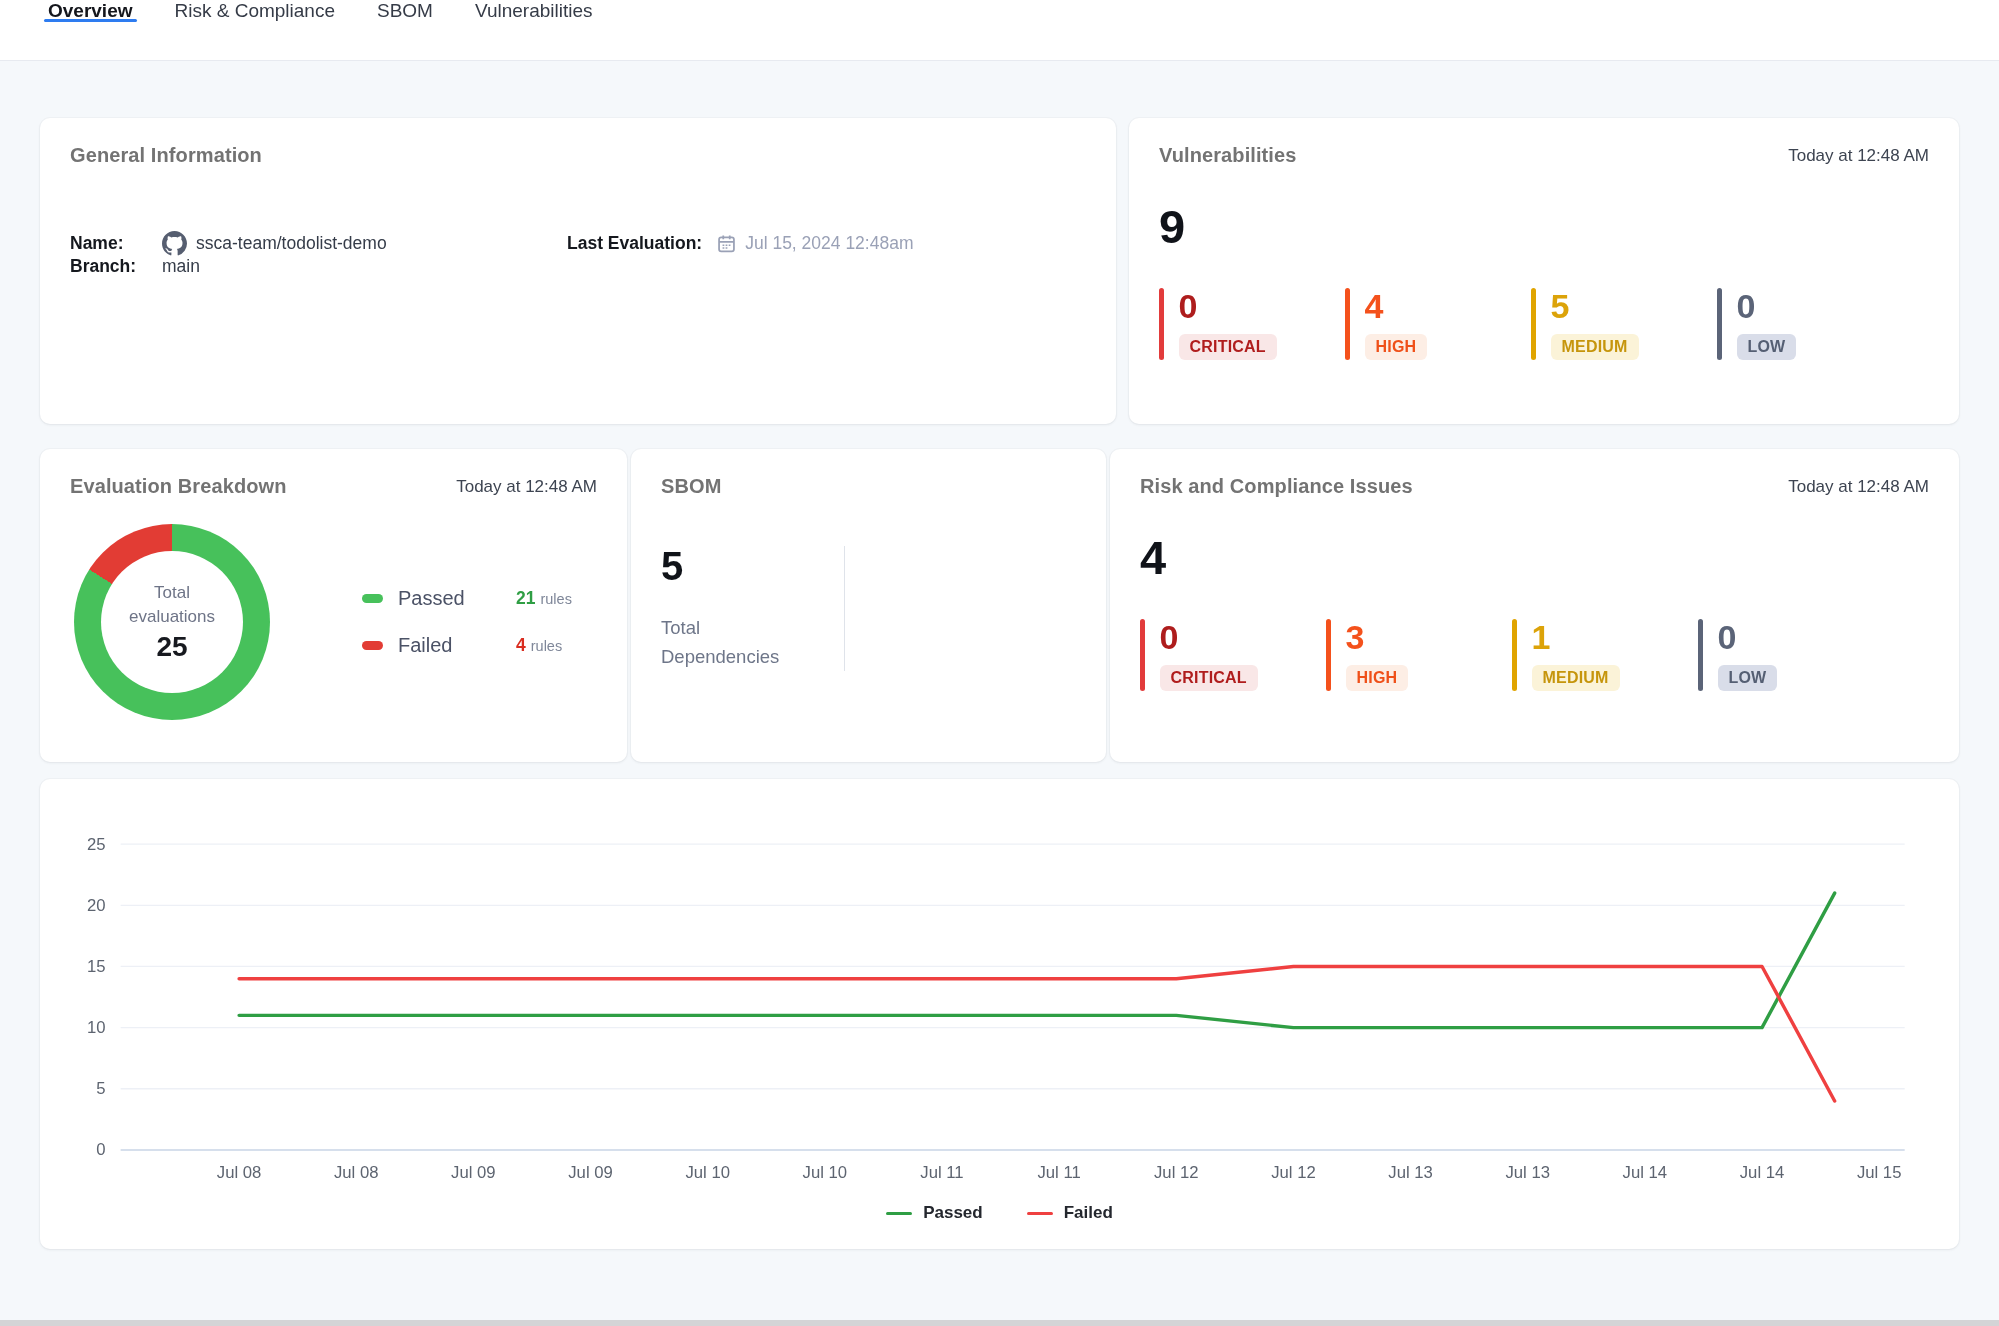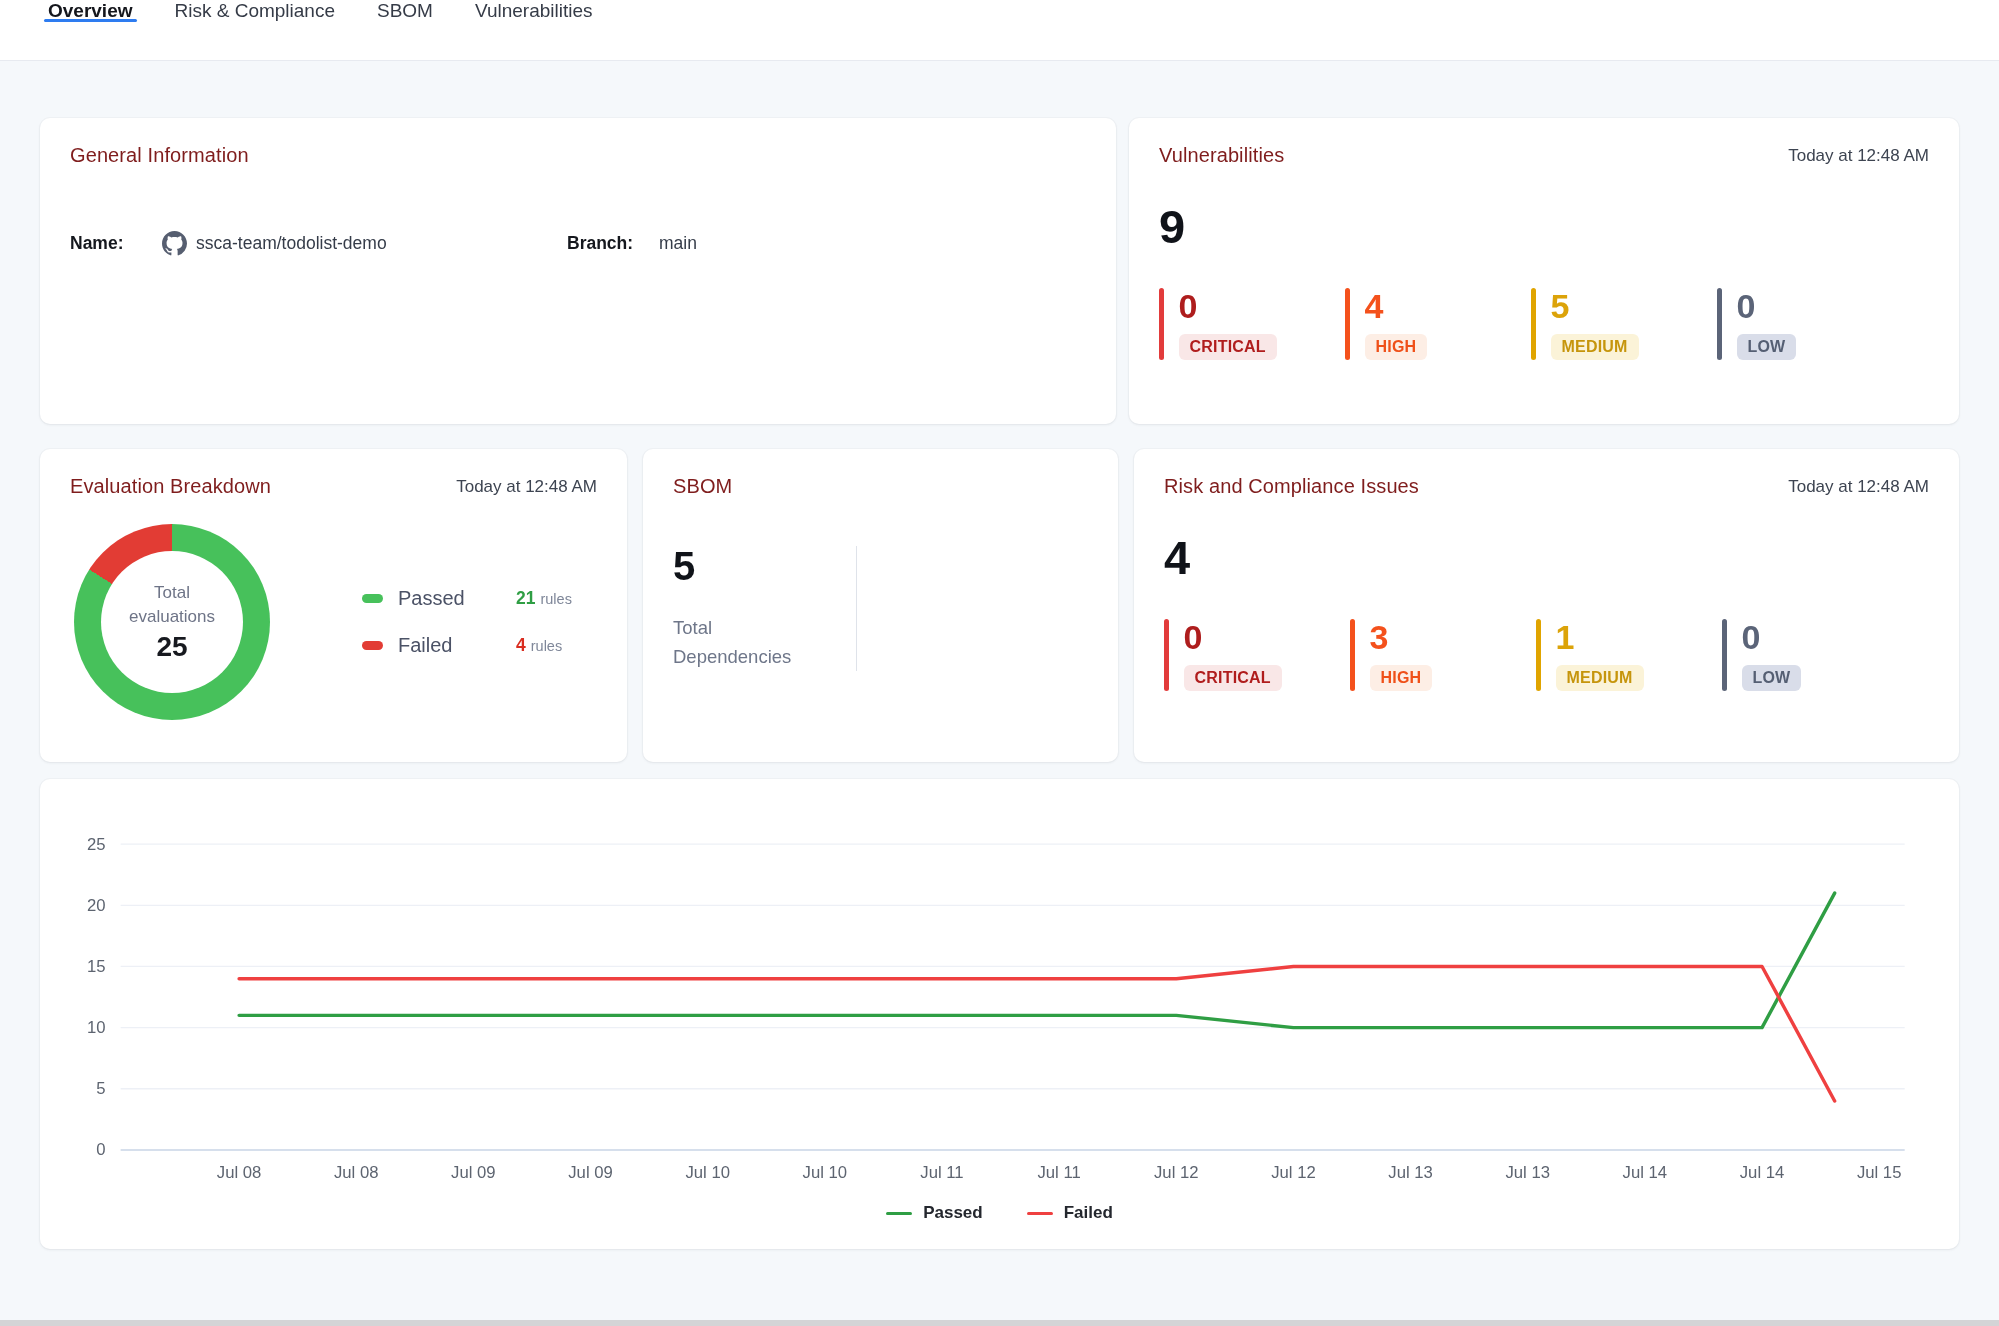--- a/index.html
+++ b/index.html
@@ -22,35 +22,35 @@
   }
   .tab.active { color:#14161c; font-weight:700; }
   .tab-underline {
     position:absolute; left:-4px; right:-4px; bottom:0; height:3.5px;
     background:#2e7cf0; border-radius:3px;
   }
   
   .page { padding:57px 40px 0 40px; }
   .row { display:flex; }
   .row1 { gap:13px; height:306px; }
-  .row2 { gap:16px; height:313px; margin-top:25px; }
+  .row2 { gap:4px; height:313px; margin-top:25px; }
   .row3 { margin-top:17px; height:542px; }
   .card {
     background:#fff; border-radius:10px;
     box-shadow:0 1px 3px rgba(23,37,63,.07), 0 0 0 1px rgba(23,37,63,.025);
     padding:26px 30px;
   }
   .card-general { width:1076px; }
   .card-vulns { flex:1; }
   .card-breakdown { width:587px; }
   .card-sbom { width:475px; }
   .card-risk { flex:1; }
   .card-trend { width:100%; }
   .card-head { display:flex; justify-content:space-between; align-items:flex-start; }
-  .card-title { font-size:20px; font-weight:400; color:#7f1d1d; letter-spacing:.1px; }
+  .card-title { font-size:20px; font-weight:700; color:#737373; letter-spacing:.1px; }
   .card-time { font-size:17px; color:#3d4451; margin-top:2px; }
   
   .gi-grid { display:grid; grid-template-columns:497px 1fr; margin-top:64px; }
   .gi-row { display:flex; align-items:center; font-size:17.5px; }
   .gi-label { font-weight:700; color:#15181e; width:78px; flex:none; }
   .gi-label.wide { width:auto; margin-right:14px; }
   .gi-value { color:#353c49; }
   .gh-icon { width:25px; height:25px; margin:0 9px 0 14px; flex:none; color:#565e70; }
   .cal-icon { width:21px; height:21px; margin-right:8px; color:#9aa1b6; flex:none; }
   .muted-date { color:#9aa1b6; font-size:17.5px; }
@@ -148,20 +148,31 @@
       </div>
       <div class="gi-grid">
         <div class="gi-row">
           <span class="gi-label">Name:</span>
           <span class="gh-icon">
             <svg viewBox="0 0 16 16" width="25" height="25" fill="currentColor">
                 <path d="M8 0C3.58 0 0 3.58 0 8c0 3.54 2.29 6.53 5.47 7.59.4.07.55-.17.55-.38 0-.19-.01-.82-.01-1.49-2.01.37-2.53-.49-2.69-.94-.09-.23-.48-.94-.82-1.13-.28-.15-.68-.52-.01-.53.63-.01 1.08.58 1.23.82.72 1.21 1.87.87 2.33.66.07-.52.28-.87.51-1.07-1.78-.2-3.64-.89-3.64-3.95 0-.87.31-1.59.82-2.15-.08-.2-.36-1.02.08-2.12 0 0 .67-.21 2.2.82.64-.18 1.32-.27 2-.27s1.36.09 2 .27c1.53-1.04 2.2-.82 2.2-.82.44 1.1.16 1.92.08 2.12.51.56.82 1.27.82 2.15 0 3.07-1.87 3.75-3.65 3.95.29.25.54.73.54 1.48 0 1.07-.01 1.93-.01 2.2 0 .21.15.46.55.38A8.01 8.01 0 0 0 16 8c0-4.42-3.58-8-8-8z"></path>
               </svg>
           </span>
           <span class="gi-value">ssca-team/todolist-demo</span>
+        </div>
+        <div class="gi-row">
+          <span class="gi-label wide">Last Evaluation:</span>
+          <span class="cal-icon">
+            <svg viewBox="0 0 24 24" width="21" height="21" fill="none" stroke="currentColor" stroke-width="2">
+                <rect x="3.5" y="5" width="17" height="16" rx="2.5"></rect>
+                <path d="M3.5 10.2h17M8.3 2.8v4.4M15.7 2.8v4.4"></path>
+                <path d="M7.5 14h2M11 14h2M14.5 14h2M7.5 17.2h2M11 17.2h2" stroke-width="1.6"></path>
+              </svg>
+          </span>
+          <span class="muted-date">Jul 15, 2024 12:48am</span>
         </div>
         <div class="gi-row">
           <span class="gi-label">Branch:</span>
           <span class="gi-value" style="margin-left:14px">main</span>
         </div>
       </div>
     </div>
 
     <div class="card card-vulns">
       <div class="card-head">

